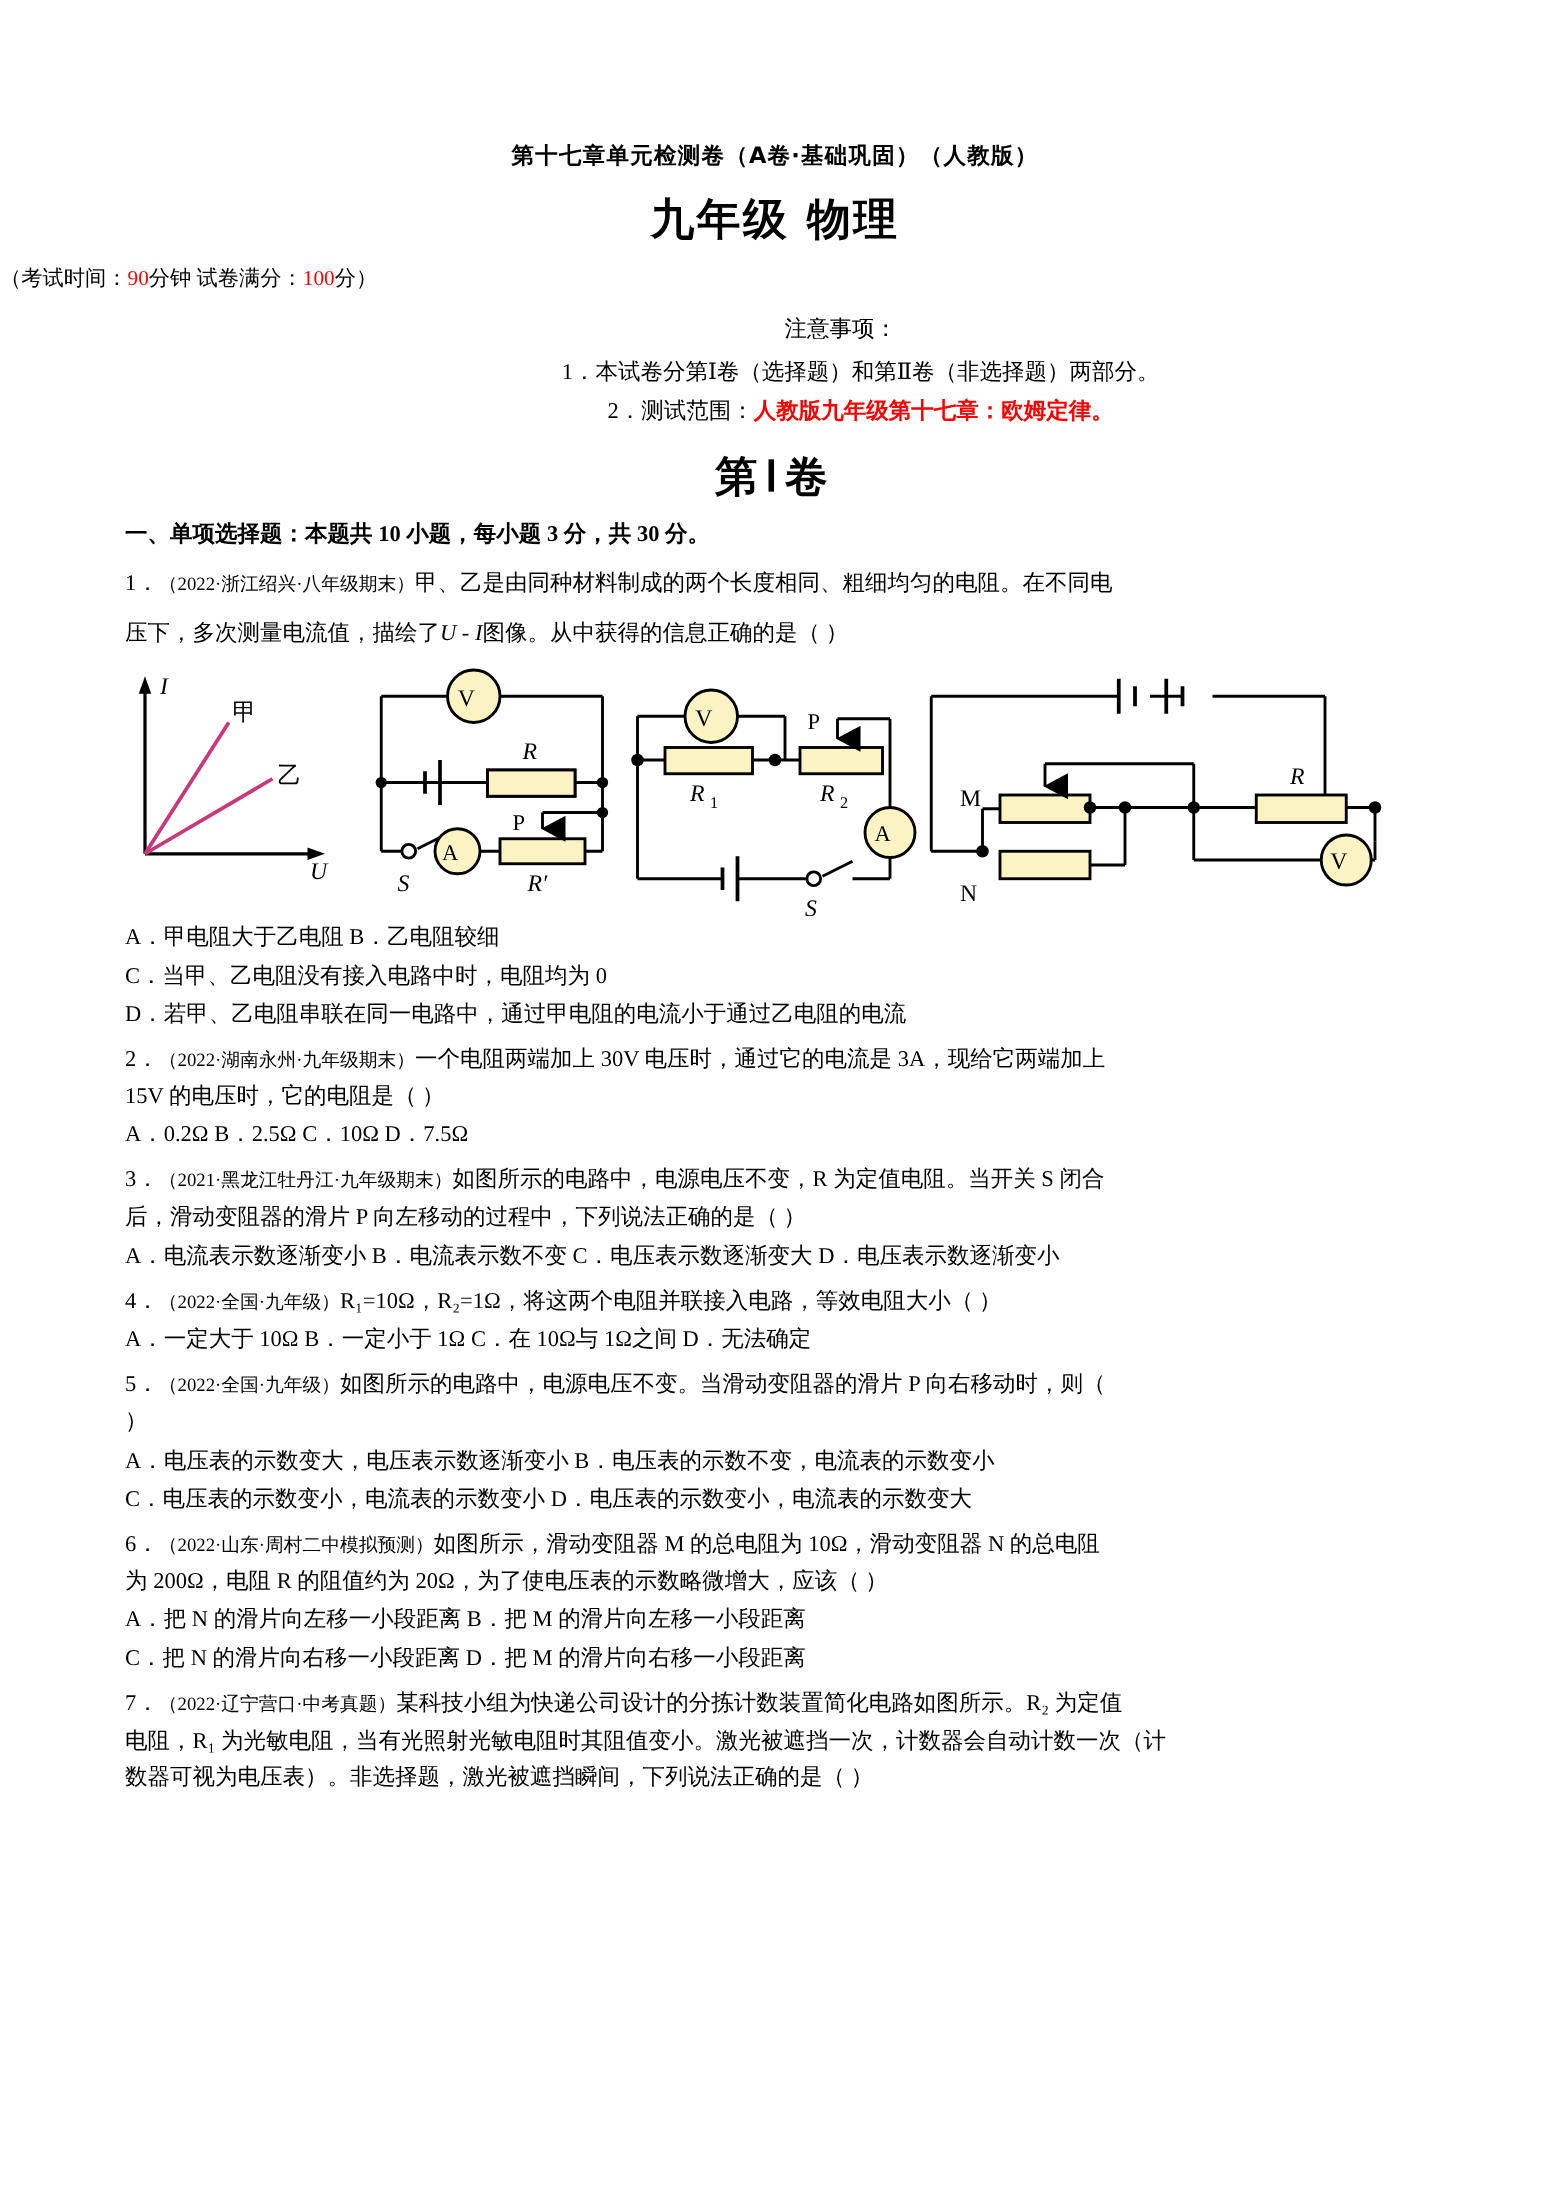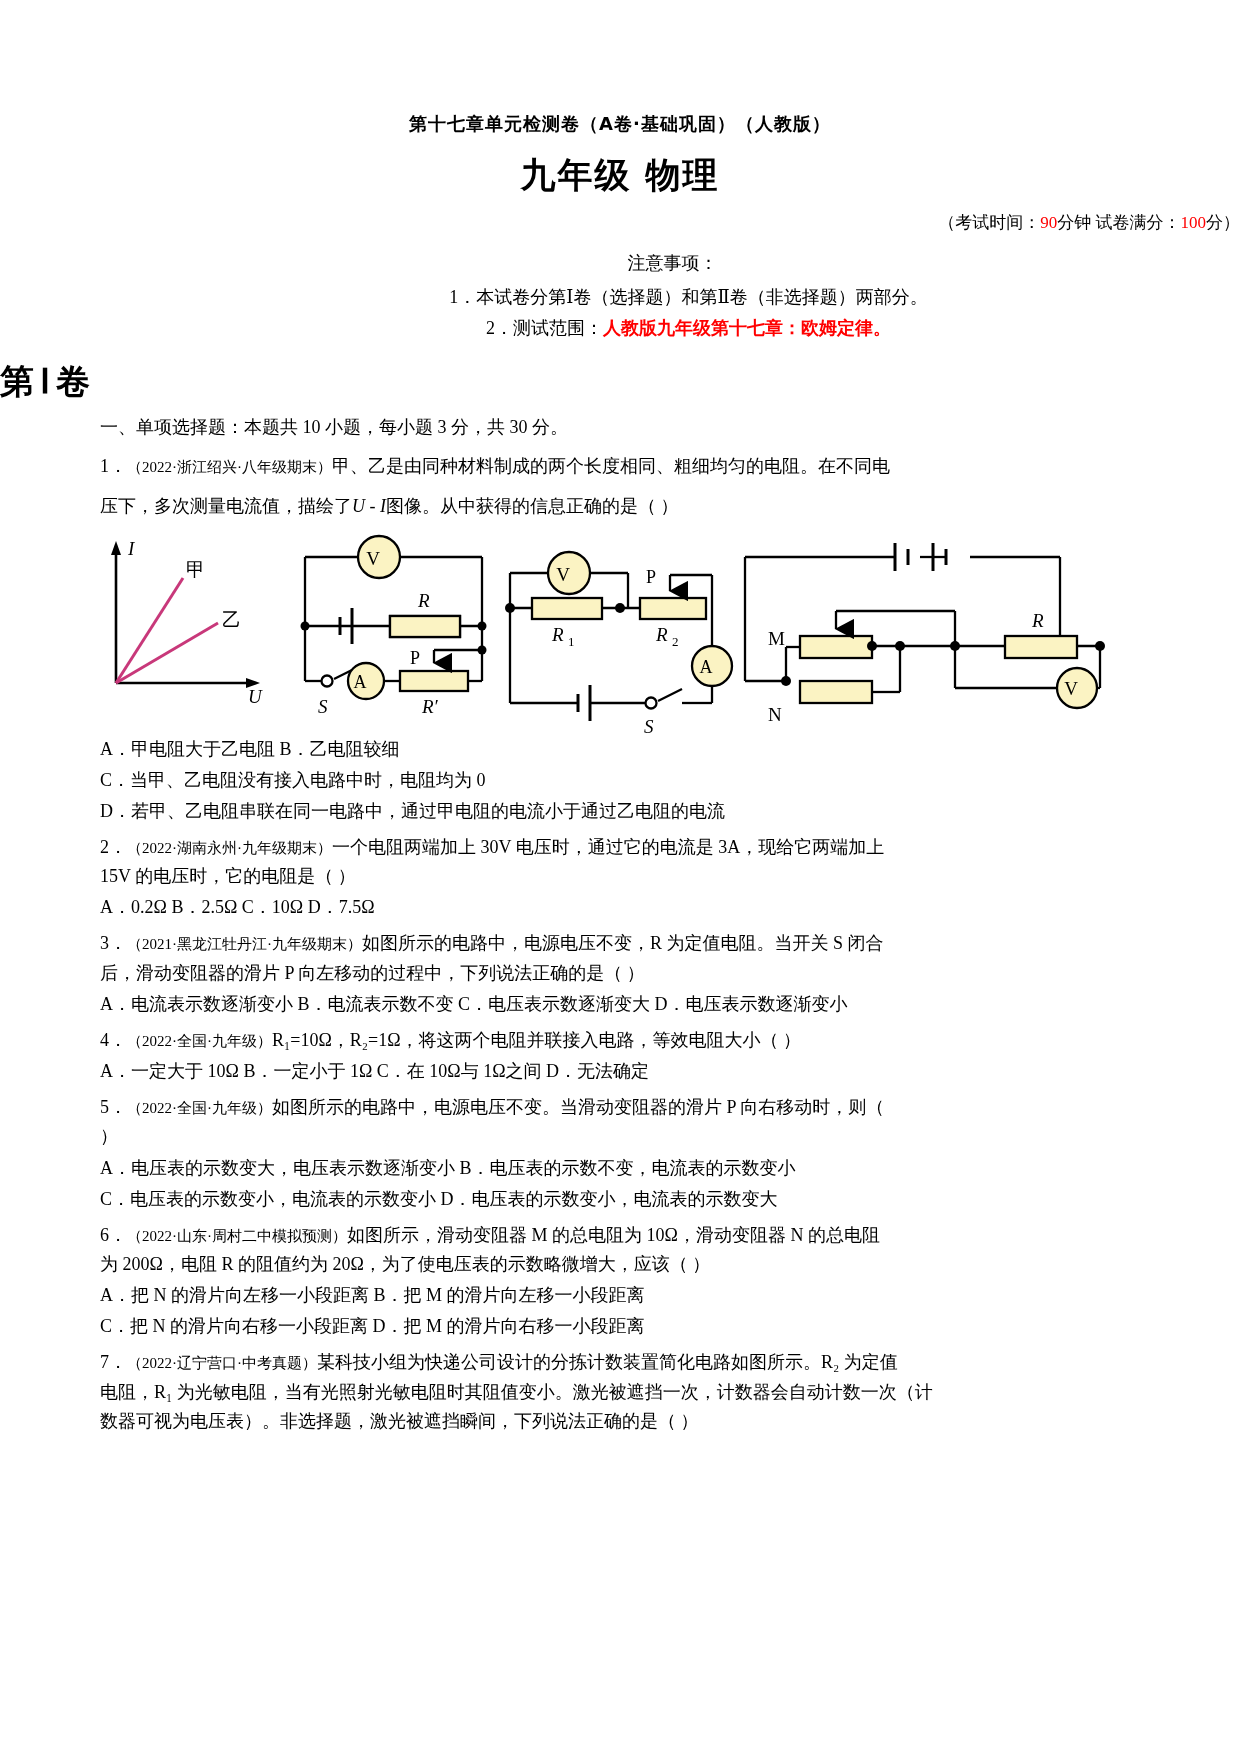--- a/index.html
+++ b/index.html
@@ -24,41 +24,41 @@
   }
   .doc-subtitle {
     text-align:center;
     font-size:35px;
     font-weight:bold;
     margin:16px 0 0 0;
     letter-spacing:2px;
     font-family:"DejaVu Sans","Liberation Sans",sans-serif;
   }
   .exam-meta {
-    text-align:right;
+    text-align:left;
     font-size:17px;
     margin:12px 0 0 0;
   }
   .red { color:#ff0000; }
   .redbold { color:#ff0000; font-weight:bold; }
 
   .notes { margin:14px 0 0 105px; font-size:18px; line-height:1.75;text-align:center; }
   .notes .note-head { margin-bottom:2px; }
   .notes .note-line { margin-left:32px; }
 
   .volume-title {
-    text-align:left;
+    text-align:center;
     font-size:34px;
     font-weight:bold;
     letter-spacing:6px;
     margin:14px 0 6px 0;
     font-family:Liberation Mono, monospace;
   }
 
-  .section-head { margin:10px 0 0 100px; font-size:18px; }
+  .section-head { margin:10px 0 0 100px; font-size:18px;font-weight:bold; }
 
   
   .content { margin:0 0 0 100px; width:1045px; }
   .q { font-size:18px; line-height:1.62; margin:7px 0 0 0; }
   .q.spaced { line-height:2.25; }
   .opts { font-size:18px; line-height:1.62; margin:2px 0 0 0; }
   .src { font-size:15px; }
   .ital { font-style:italic; font-family:"Liberation Serif",serif; }
 
   

